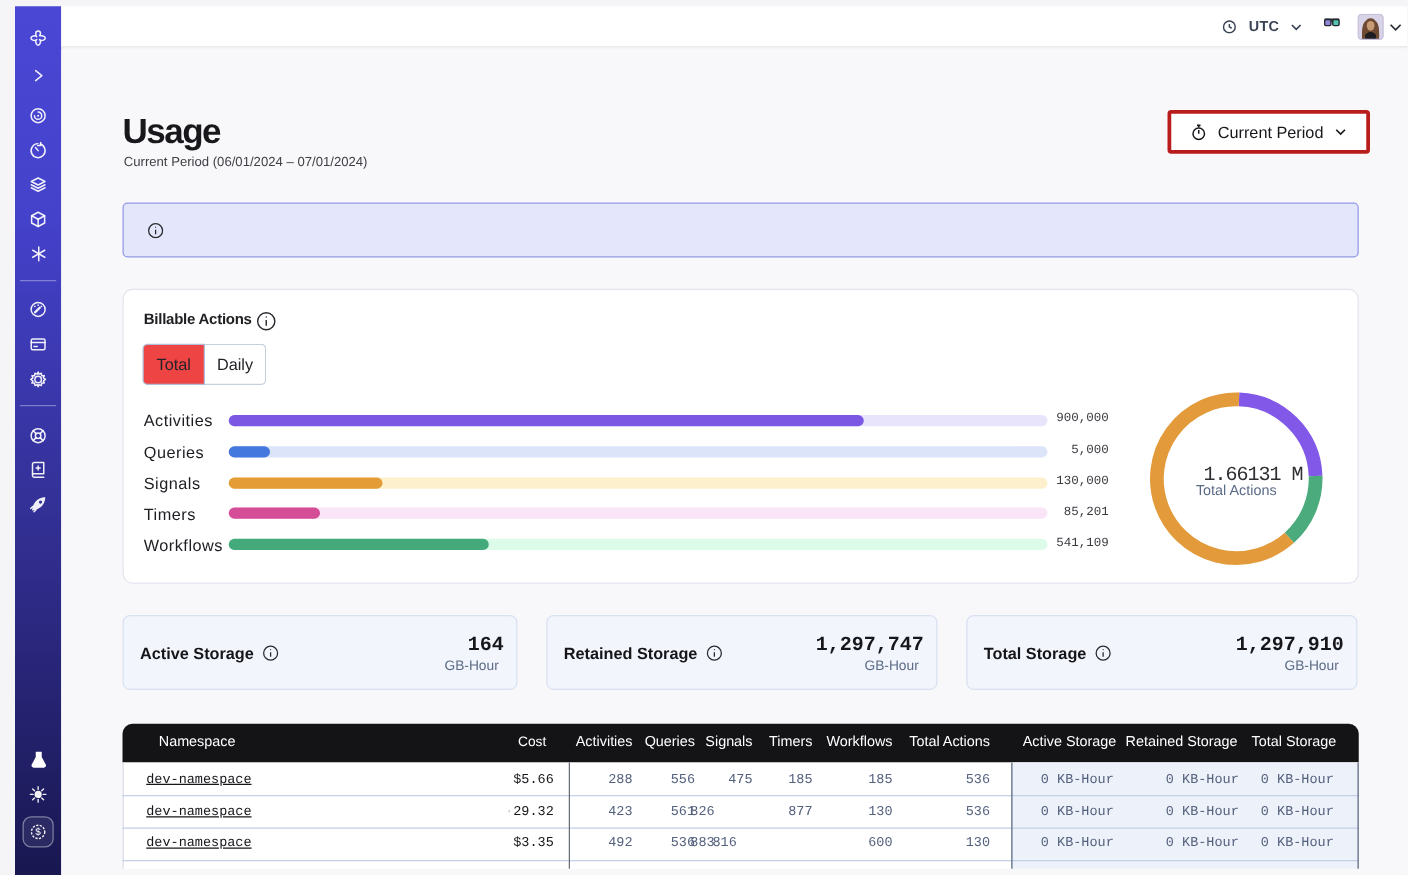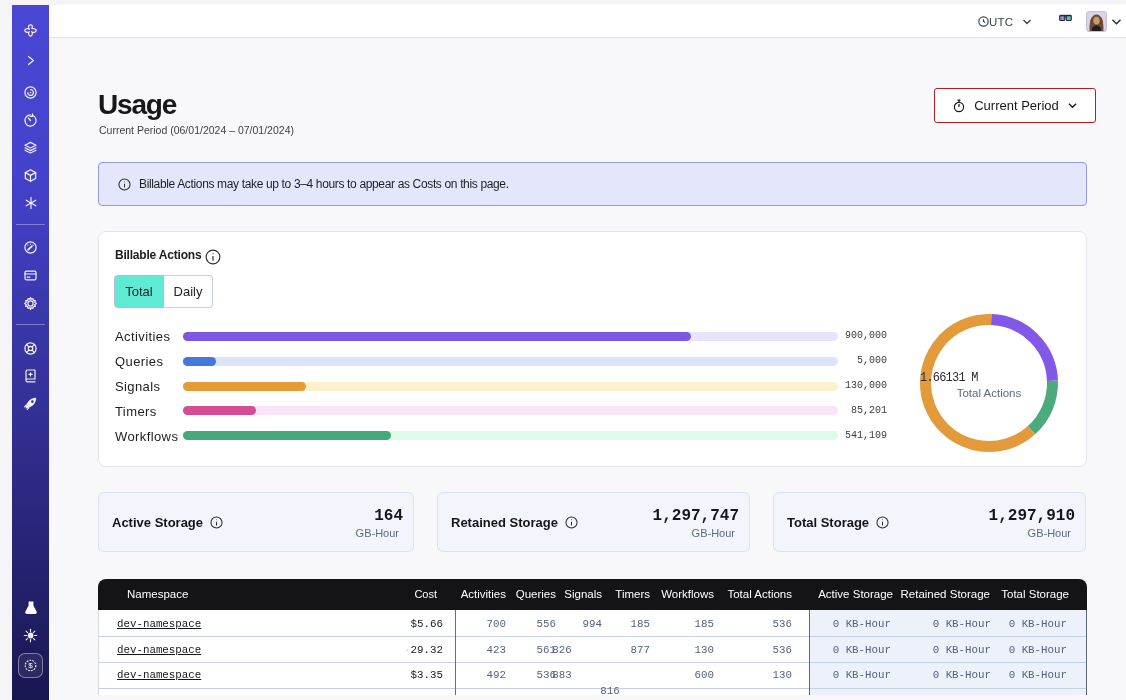--- a/index.html
+++ b/index.html
@@ -153,21 +153,21 @@
         <text x="7.5" y="10.4" text-anchor="middle" font-size="8" font-family="Liberation Sans" fill="rgba(255,255,255,0.95)" stroke="none">$</text>
       </svg>
     </div>
   </div>
 
   <div class="abs" style="left:978px; top:5px; height:33px; display:flex; align-items:center;">
     <svg width="11" height="11" viewBox="0 0 15 15" fill="none" stroke="#3a4454" stroke-width="1.6">
       <circle cx="7.5" cy="7.5" r="6.4"></circle>
       <polyline points="7.5,4.3 7.5,7.5 10,9"></polyline>
     </svg>
-    <span style="margin-left:0; font-size:11.5px; font-weight:400; color:#3a4454; letter-spacing:0.2px;">UTC</span>
+    <span style="margin-left:10px; font-size:11.5px; font-weight:700; color:#3a4454; letter-spacing:0.2px;">UTC</span>
     <svg style="margin-left:9px;" width="10" height="10" viewBox="0 0 10 10" fill="none" stroke="#3a4454" stroke-width="1.4">
       <polyline points="1.5,3 5,6.5 8.5,3"></polyline>
     </svg>
   </div>
   <svg class="abs" style="left:1059px; top:14px;" width="13" height="11" viewBox="0 0 13 11">
     <path d="M0.6 0.8 H12.4 V2.4 H0.6 Z" fill="#23272e"></path>
     <rect x="0.7" y="1.6" width="5.1" height="4.9" rx="1.1" fill="#9187d9" stroke="#23272e" stroke-width="1.1"></rect>
     <rect x="7.2" y="1.6" width="5.1" height="4.9" rx="1.1" fill="#52c5ae" stroke="#23272e" stroke-width="1.1"></rect>
     <path d="M5.8 3.2 Q6.5 2.5 7.2 3.2" fill="none" stroke="#23272e" stroke-width="1"></path>
   </svg>
@@ -187,51 +187,50 @@
     </g>
     <rect x="0.5" y="0.5" width="20" height="20" rx="3.2" fill="none" stroke="#c7c0da" stroke-width="1"></rect>
   </svg>
   <svg class="abs" style="left:1111px; top:17px;" width="11" height="10" viewBox="0 0 11 10" fill="none" stroke="#262b33" stroke-width="1.4">
     <polyline points="1.5,2.8 5.5,6.8 9.5,2.8"></polyline>
   </svg>
 
   <div class="abs" style="left:98px; top:89px; font-size:28px; font-weight:600; color:#18181c; letter-spacing:-1.2px;">Usage</div>
   <div class="abs" style="left:99px; top:124px; font-size:10.5px; color:#3f3f46;">Current Period (06/01/2024 – 07/01/2024)</div>
 
-  <div class="abs" style="left:934px; top:88px; width:162px; height:35px; background:#fff; border:1px solid #b91c1c; border-radius:3px; display:flex; align-items:center; justify-content:center; gap:8px;">
+  <div class="abs" style="left:934px; top:88px; width:162px; height:35px; background:#fff; border:3px solid #b91c1c; border-radius:3px; display:flex; align-items:center; justify-content:center; gap:8px;">
     <svg width="14" height="14" viewBox="0 0 14 14" fill="none" stroke="#18181c" stroke-width="1.2">
       <circle cx="7" cy="8" r="4.6"></circle>
       <line x1="7" y1="8" x2="7" y2="5"></line>
       <line x1="5.6" y1="1.2" x2="8.4" y2="1.2" stroke-width="1.4"></line>
       <line x1="7" y1="1.2" x2="7" y2="3"></line>
     </svg>
     <span style="font-size:13px; font-weight:500; color:#18181c;">Current Period</span>
     <svg width="11" height="11" viewBox="0 0 11 11" fill="none" stroke="#18181c" stroke-width="1.3">
       <polyline points="2,3.8 5.5,7.3 9,3.8"></polyline>
     </svg>
   </div>
 
   <div class="abs" style="left:98px; top:162px; width:989px; height:44px; background:#e4e7fb; border:1px solid #9299e6; border-radius:4px; display:flex; align-items:center;">
     <svg style="margin-left:19px;" width="13" height="13" viewBox="0 0 14 14" fill="none" stroke="#2a2a30" stroke-width="1.1">
       <circle cx="7" cy="7" r="6"></circle>
       <line x1="7" y1="6.2" x2="7" y2="10.2"></line>
       <circle cx="7" cy="4" r="0.5" fill="#2a2a30" stroke="none"></circle>
     </svg>
-    <span style="margin-left:8px; font-size:12px; letter-spacing:-0.35px; color:#1c2026;">Billable Actions may take up to 3–4 hours to appear as Costs on this page.</span>
   </div>
 
   <div class="abs" style="left:98px; top:231px; width:989px; height:236px; background:#fff; border:1px solid #e2e5ef; border-radius:8px;"></div>
   <div class="abs" style="left:115px; top:248px; font-size:12px; letter-spacing:-0.2px; font-weight:700; color:#202024;">Billable Actions</div>
   <svg class="abs" style="left:205px; top:249px;" width="16" height="16" viewBox="0 0 14 14" fill="none" stroke="#2a2a30" stroke-width="1.0">
     <circle cx="7" cy="7" r="6"></circle>
     <line x1="7" y1="6.2" x2="7" y2="10.2"></line>
     <circle cx="7" cy="4" r="0.5" fill="#2a2a30" stroke="none"></circle>
   </svg>
 
-  <div class="abs" style="left:114px; top:275px; width:50px; height:33px; background:#5eead4; border:1px solid #b0bdd4; border-radius:4px 0 0 4px; display:flex; align-items:center; justify-content:center; font-size:13px; font-weight:500; color:#23232a;">Total</div>
+  <div class="abs" style="left:114px; top:275px; width:50px; height:33px; background:#ef4444; border:1px solid #b0bdd4; border-radius:4px 0 0 4px; display:flex; align-items:center; justify-content:center; font-size:13px; font-weight:500; color:#23232a;">Total</div>
   <div class="abs" style="left:164px; top:275px; width:49px; height:33px; background:#fff; border:1px solid #c7cede; border-left:none; border-radius:0 4px 4px 0; display:flex; align-items:center; justify-content:center; font-size:13px; font-weight:500; color:#23232a;">Daily</div>
 
   <div id="bars">
     <div class="abs" style="left:115px; top:329.3px; font-size:13px; letter-spacing:0.4px; color:#1d1d22;">Activities</div>
     <div class="abs" style="left:183px; top:331.8px; width:655px; height:9px; border-radius:5px; background:#e8e4fb;"></div>
     <div class="abs" style="left:183px; top:331.8px; width:508px; height:9px; border-radius:5px; background:#7c57e4;"></div>
     <div class="abs mono" style="left:716px; top:330.3px; width:171px; text-align:right; font-size:10px; color:#3a3a40;">900,000</div>
     <div class="abs" style="left:115px; top:354.2px; font-size:13px; letter-spacing:0.4px; color:#1d1d22;">Queries</div>
     <div class="abs" style="left:183px; top:356.7px; width:655px; height:9px; border-radius:5px; background:#dbe4f8;"></div>
     <div class="abs" style="left:183px; top:356.7px; width:32.5px; height:9px; border-radius:5px; background:#4478de;"></div>
@@ -252,21 +251,21 @@
 
   <svg class="abs" style="left:914px; top:308px;" width="150" height="150" viewBox="0 0 150 150">
     <g transform="translate(75,75)">
       <g fill="none" stroke-width="11">
         <path id="seg-purple" stroke="#8158e8" d="M 2.216118040608819 -63.46131751571258 A 63.5 63.5 0 0 1 63.46131751571258 -2.2161180406088117"></path>
         <path id="seg-green" stroke="#4bab7c" d="M 63.46131751571258 -2.2161180406088117 A 63.5 63.5 0 0 1 42.489793503787496 47.18969641781453"></path>
         <path id="seg-orange" stroke="#e29a3a" d="M 42.489793503787496 47.18969641781453 A 63.5 63.5 0 1 1 2.216118040608831 -63.46131751571258"></path>
       </g>
     </g>
   </svg>
-  <div class="abs mono" style="left:920px; top:371px; width:140px; text-align:left; font-size:12px; letter-spacing:-0.8px; color:#2e2e33;">1.66131 M</div>
+  <div class="abs mono" style="left:920px; top:371px; width:122px; text-align:right; font-size:16px; letter-spacing:-0.8px; color:#2e2e33;">1.66131 M</div>
   <div class="abs" style="left:920px; top:387px; width:138px; text-align:center; font-size:11.5px; color:#5a6a87;">Total Actions</div>
 
   <div id="cards">
     <div class="abs" style="left:98px; top:492px; width:316px; height:60px; background:#f2f5fc; border:1px solid #d9e0f0; border-radius:6px;"></div>
     <div class="abs" style="left:112px; top:515px; display:flex; align-items:center; gap:7px;">
       <span style="font-size:13px; font-weight:600; color:#151519;">Active Storage</span>
       <svg width="13" height="13" viewBox="0 0 14 14" fill="none" stroke="#2a2a30" stroke-width="1.1">
         <circle cx="7" cy="7" r="6"></circle>
         <line x1="7" y1="6.2" x2="7" y2="10.2"></line>
         <circle cx="7" cy="4" r="0.5" fill="#2a2a30" stroke="none"></circle>
@@ -314,23 +313,23 @@
     <div class="abs" style="left:98px; top:610px; width:989px; height:85px; background:#fff; border-left:1px solid #d7dbe6;"></div>
     <div class="abs" style="left:809px; top:610px; width:278px; height:85px; background:#edf1fa;"></div>
     <div class="abs" style="left:98px; top:636px; width:989px; height:1px; background:#c3d0e6;"></div>
     <div class="abs" style="left:98px; top:661.5px; width:989px; height:1px; background:#c3d0e6;"></div>
     <div class="abs" style="left:98px; top:687.5px; width:989px; height:1px; background:#c3d0e6;"></div>
     <div class="abs" style="left:455px; top:610px; width:1px; height:85px; background:#6b6f78;"></div>
     <div class="abs" style="left:809px; top:610px; width:1px; height:85px; background:#5a6880;"></div>
     <div class="abs" style="left:1086px; top:610px; width:1px; height:85px; background:#5a6880;"></div>
     <div class="abs mono" style="left:117px; top:618px; font-size:10.8px; color:#17171b; text-decoration:underline;">dev-namespace</div>
     <div class="abs mono" style="left:323px; top:618px; width:120px; text-align:right; font-size:10.8px; color:#17171b;">$5.66</div>
-    <div class="abs mono" style="left:426px; top:618px; width:80px; text-align:right; font-size:10.8px; color:#55627e;">700</div>
+    <div class="abs mono" style="left:426px; top:618px; width:80px; text-align:right; font-size:10.8px; color:#55627e;">288</div>
     <div class="abs mono" style="left:476px; top:618px; width:80px; text-align:right; font-size:10.8px; color:#55627e;">556</div>
-    <div class="abs mono" style="left:522px; top:618px; width:80px; text-align:right; font-size:10.8px; color:#55627e;">994</div>
+    <div class="abs mono" style="left:522px; top:618px; width:80px; text-align:right; font-size:10.8px; color:#55627e;">475</div>
     <div class="abs mono" style="left:570px; top:618px; width:80px; text-align:right; font-size:10.8px; color:#55627e;">185</div>
     <div class="abs mono" style="left:634px; top:618px; width:80px; text-align:right; font-size:10.8px; color:#55627e;">185</div>
     <div class="abs mono" style="left:712px; top:618px; width:80px; text-align:right; font-size:10.8px; color:#55627e;">536</div>
     <div class="abs mono" style="left:801px; top:618px; width:90px; text-align:right; font-size:10.8px; color:#55627e;">0 KB-Hour</div>
     <div class="abs mono" style="left:901px; top:618px; width:90px; text-align:right; font-size:10.8px; color:#55627e;">0 KB-Hour</div>
     <div class="abs mono" style="left:977px; top:618px; width:90px; text-align:right; font-size:10.8px; color:#55627e;">0 KB-Hour</div>
     <div class="abs mono" style="left:117px; top:643.5px; font-size:10.8px; color:#17171b; text-decoration:underline;">dev-namespace</div>
     <div class="abs mono" style="left:323px; top:643.5px; width:120px; text-align:right; font-size:10.8px; color:#17171b;"><span style="color:#c2c5cc">·</span>29.32</div>
     <div class="abs mono" style="left:426px; top:643.5px; width:80px; text-align:right; font-size:10.8px; color:#55627e;">423</div>
     <div class="abs mono" style="left:476px; top:643.5px; width:80px; text-align:right; font-size:10.8px; color:#55627e;">561</div>
@@ -339,19 +338,19 @@
     <div class="abs mono" style="left:634px; top:643.5px; width:80px; text-align:right; font-size:10.8px; color:#55627e;">130</div>
     <div class="abs mono" style="left:712px; top:643.5px; width:80px; text-align:right; font-size:10.8px; color:#55627e;">536</div>
     <div class="abs mono" style="left:801px; top:643.5px; width:90px; text-align:right; font-size:10.8px; color:#55627e;">0 KB-Hour</div>
     <div class="abs mono" style="left:901px; top:643.5px; width:90px; text-align:right; font-size:10.8px; color:#55627e;">0 KB-Hour</div>
     <div class="abs mono" style="left:977px; top:643.5px; width:90px; text-align:right; font-size:10.8px; color:#55627e;">0 KB-Hour</div>
     <div class="abs mono" style="left:117px; top:669px; font-size:10.8px; color:#17171b; text-decoration:underline;">dev-namespace</div>
     <div class="abs mono" style="left:323px; top:669px; width:120px; text-align:right; font-size:10.8px; color:#17171b;">$3.35</div>
     <div class="abs mono" style="left:426px; top:669px; width:80px; text-align:right; font-size:10.8px; color:#55627e;">492</div>
     <div class="abs mono" style="left:476px; top:669px; width:80px; text-align:right; font-size:10.8px; color:#55627e;">536</div>
     <div class="abs mono" style="left:522px; top:669px; width:80px; text-align:center; font-size:10.8px; color:#55627e;">883</div>
-    <div class="abs mono" style="left:570px; top:669px; width:80px; text-align:center; font-size:10.8px; color:#55627e;margin-top:16px;">816</div>
+    <div class="abs mono" style="left:570px; top:669px; width:80px; text-align:left; font-size:10.8px; color:#55627e;">816</div>
     <div class="abs mono" style="left:634px; top:669px; width:80px; text-align:right; font-size:10.8px; color:#55627e;">600</div>
     <div class="abs mono" style="left:712px; top:669px; width:80px; text-align:right; font-size:10.8px; color:#55627e;">130</div>
     <div class="abs mono" style="left:801px; top:669px; width:90px; text-align:right; font-size:10.8px; color:#55627e;">0 KB-Hour</div>
     <div class="abs mono" style="left:901px; top:669px; width:90px; text-align:right; font-size:10.8px; color:#55627e;">0 KB-Hour</div>
     <div class="abs mono" style="left:977px; top:669px; width:90px; text-align:right; font-size:10.8px; color:#55627e;">0 KB-Hour</div>
   </div>
 
 </body></html>

